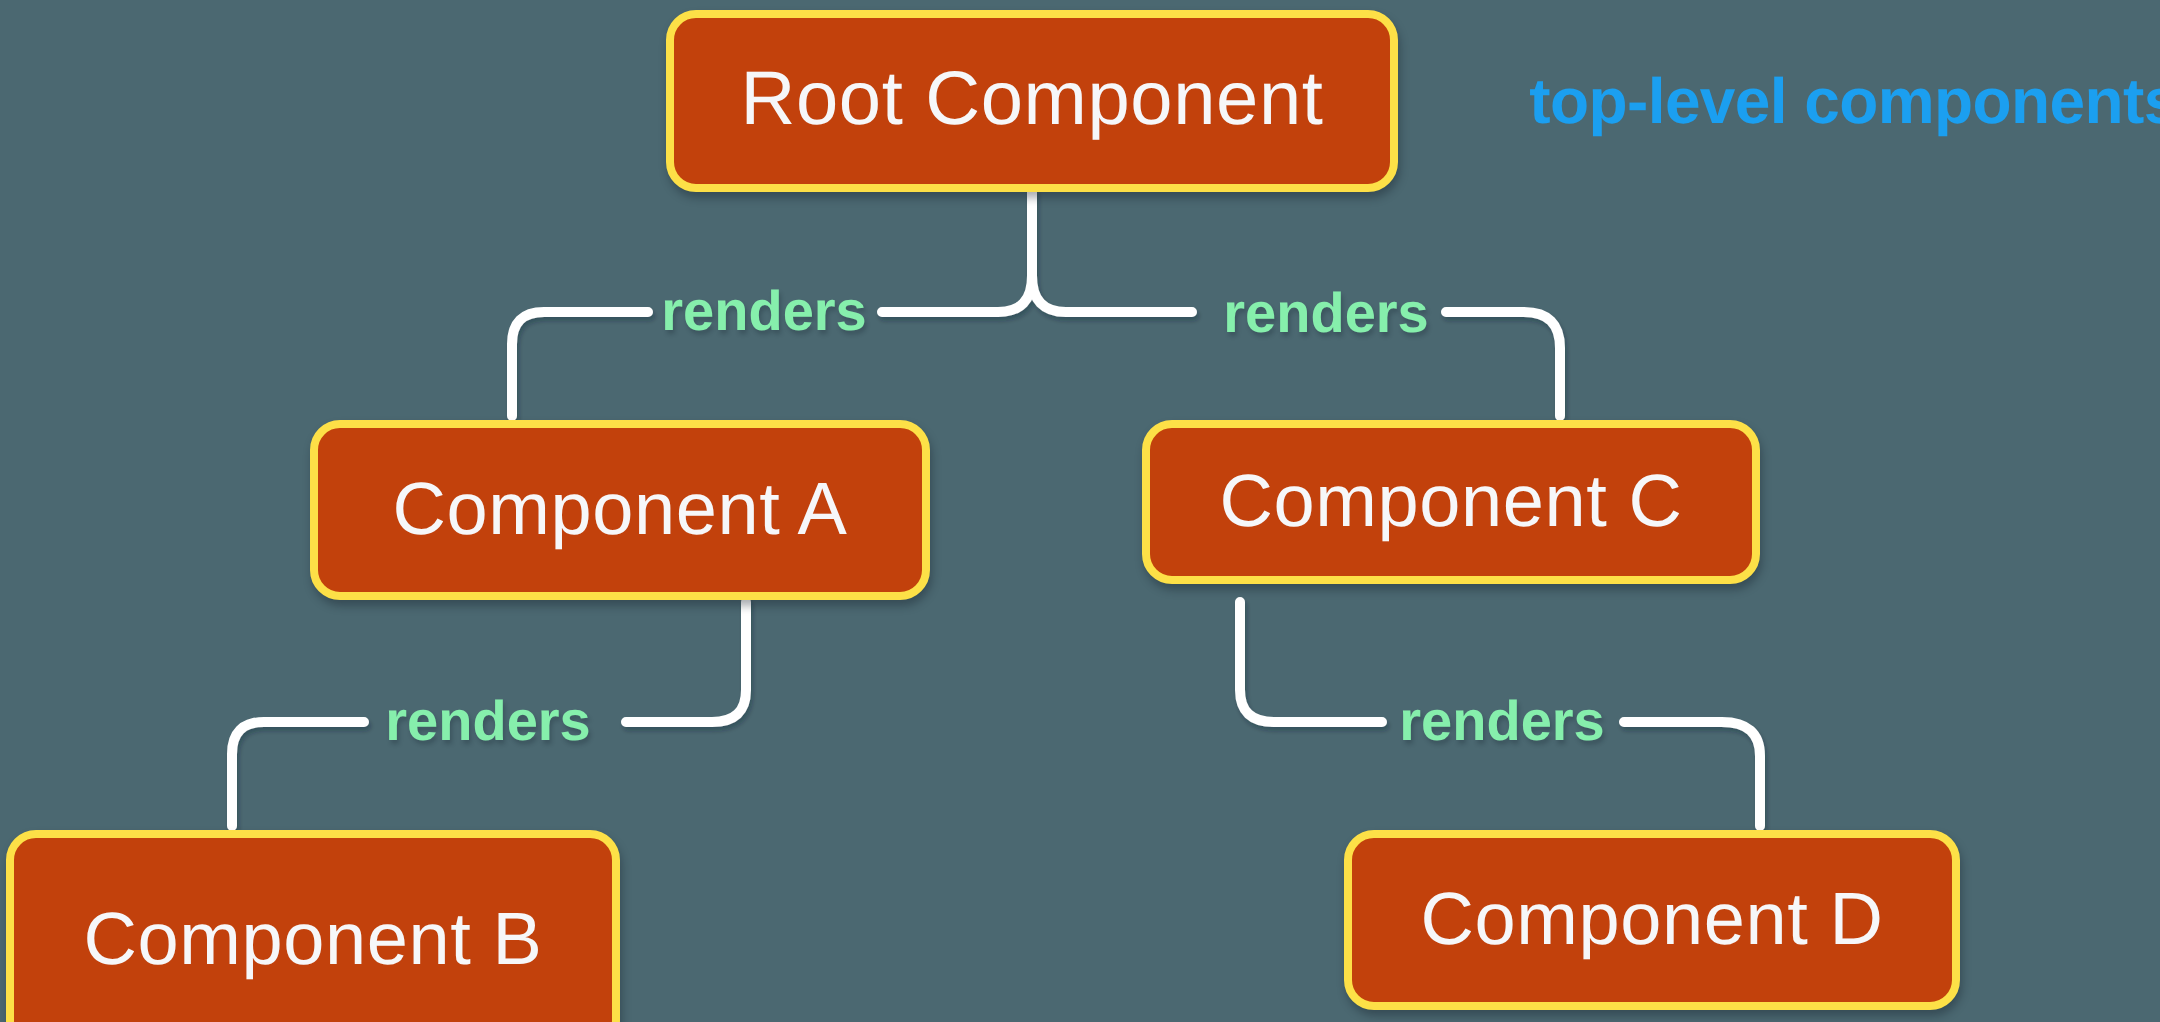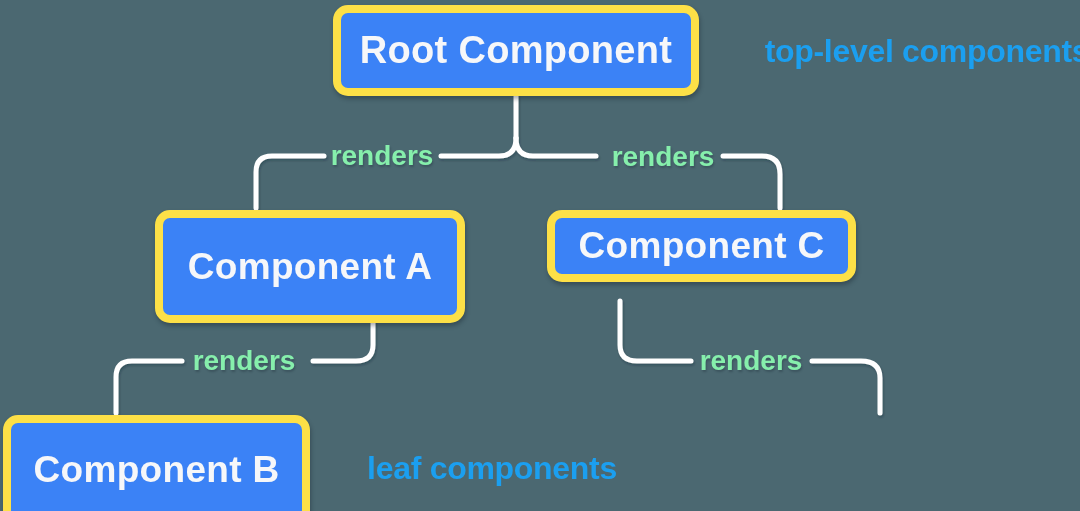--- a/index.html
+++ b/index.html
@@ -18,36 +18,36 @@
   .connectors {
     position: absolute;
     left: 0;
     top: 0;
     width: 1080px;
     height: 511px;
   }
   .node {
     position: absolute;
     box-sizing: border-box;
-    background: #3b82f6;
-    border: 8px solid #fde047;
+    background: #c2410c;
+    border: 4px solid #fde047;
     border-radius: 15px;
     display: flex;
     align-items: center;
     justify-content: center;
     color: #f6f7f9;
     font-size: 37px;
-    font-weight: 700;
+    font-weight: 400;
     letter-spacing: 0.3px;
     white-space: nowrap;
     box-shadow: 1px 3px 4px rgba(16, 26, 38, 0.35);
   }
   .node-root { left: 333px; top: 5px;   width: 366px; height: 91px; font-size: 38px; }
-  .node-a    { left: 155px; top: 210px; width: 310px; height: 113px; }
-  .node-c    { left: 547px; top: 210px; width: 309px; height: 72px; }
+  .node-a    { left: 155px; top: 210px; width: 310px; height: 90px; }
+  .node-c    { left: 571px; top: 210px; width: 309px; height: 82px; }
   .node-b    { left: 3px;   top: 415px; width: 307px; height: 110px; }
   .node-d    { left: 672px; top: 415px; width: 308px; height: 90px; }
   .edge-label {
     position: absolute;
     transform: translate(-50%, -50%);
     color: #86efac;
     font-size: 28px;
     font-weight: 700;
     white-space: nowrap;
     text-shadow: 1px 2px 2px rgba(16, 26, 38, 0.25);
@@ -104,26 +104,28 @@
   </div>
 
   <div class="node node-c">
     <span>Component C</span>
   </div>
 
   <div class="node node-b">
     <span>Component B</span>
   </div>
 
+  <div class="node node-d">
+    <span>Component D</span>
+  </div>
 
   <div class="edge-label edge-label-root-a">renders</div>
 
   <div class="edge-label edge-label-root-c">renders</div>
 
   <div class="edge-label edge-label-a-b">renders</div>
 
   <div class="edge-label edge-label-c-d">renders</div>
 
   <div class="annotation annotation-top-level">top-level components</div>
 
-  <div class="annotation annotation-leaf">leaf components</div>
 
 </div>
 
 </body></html>

